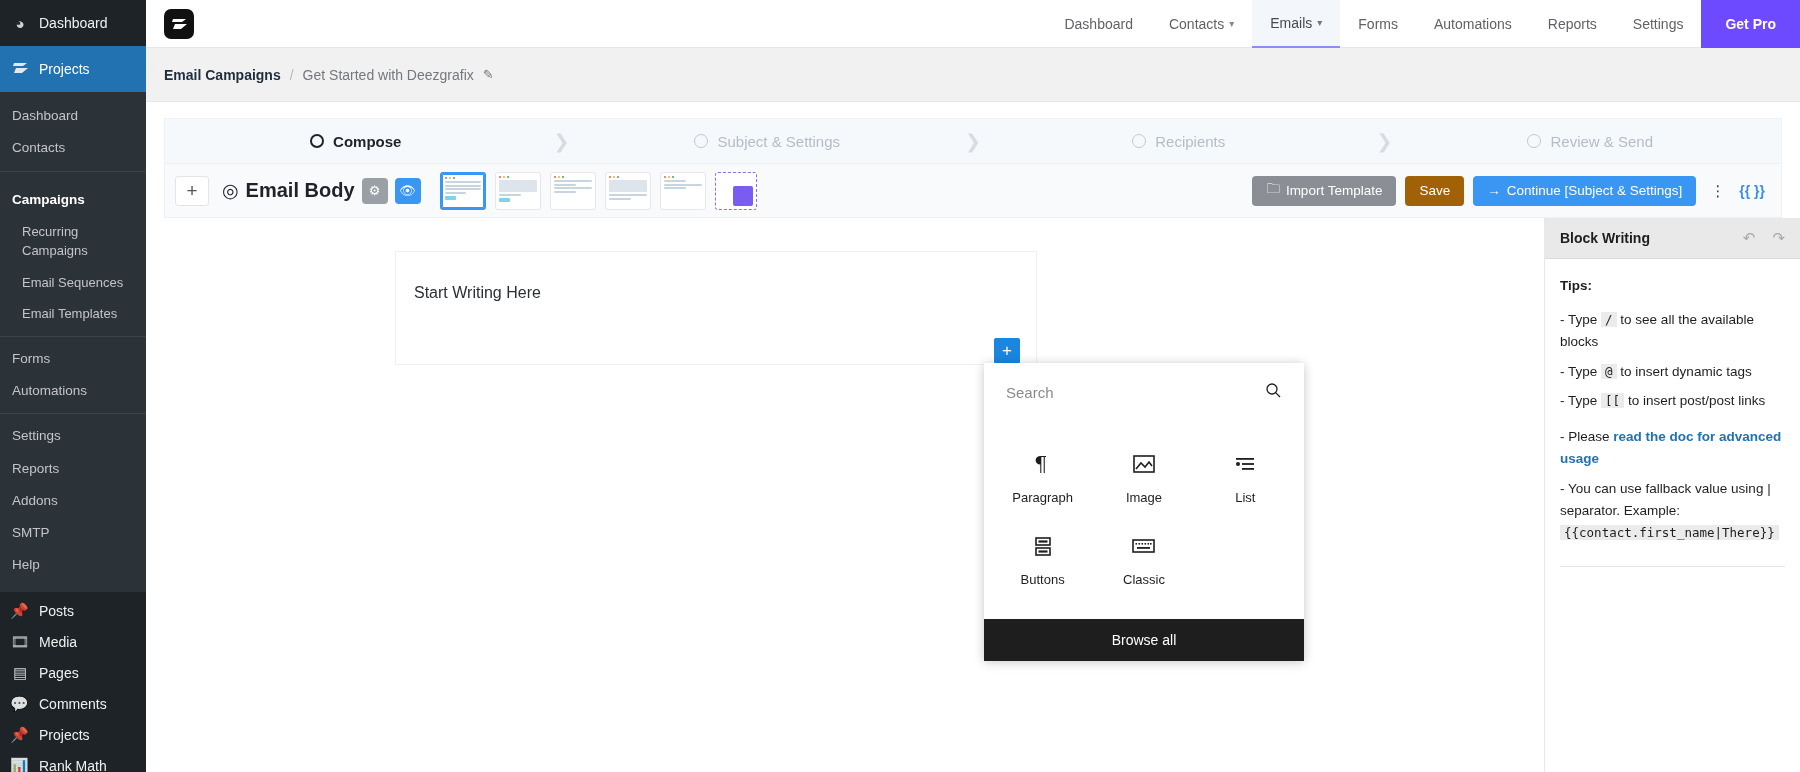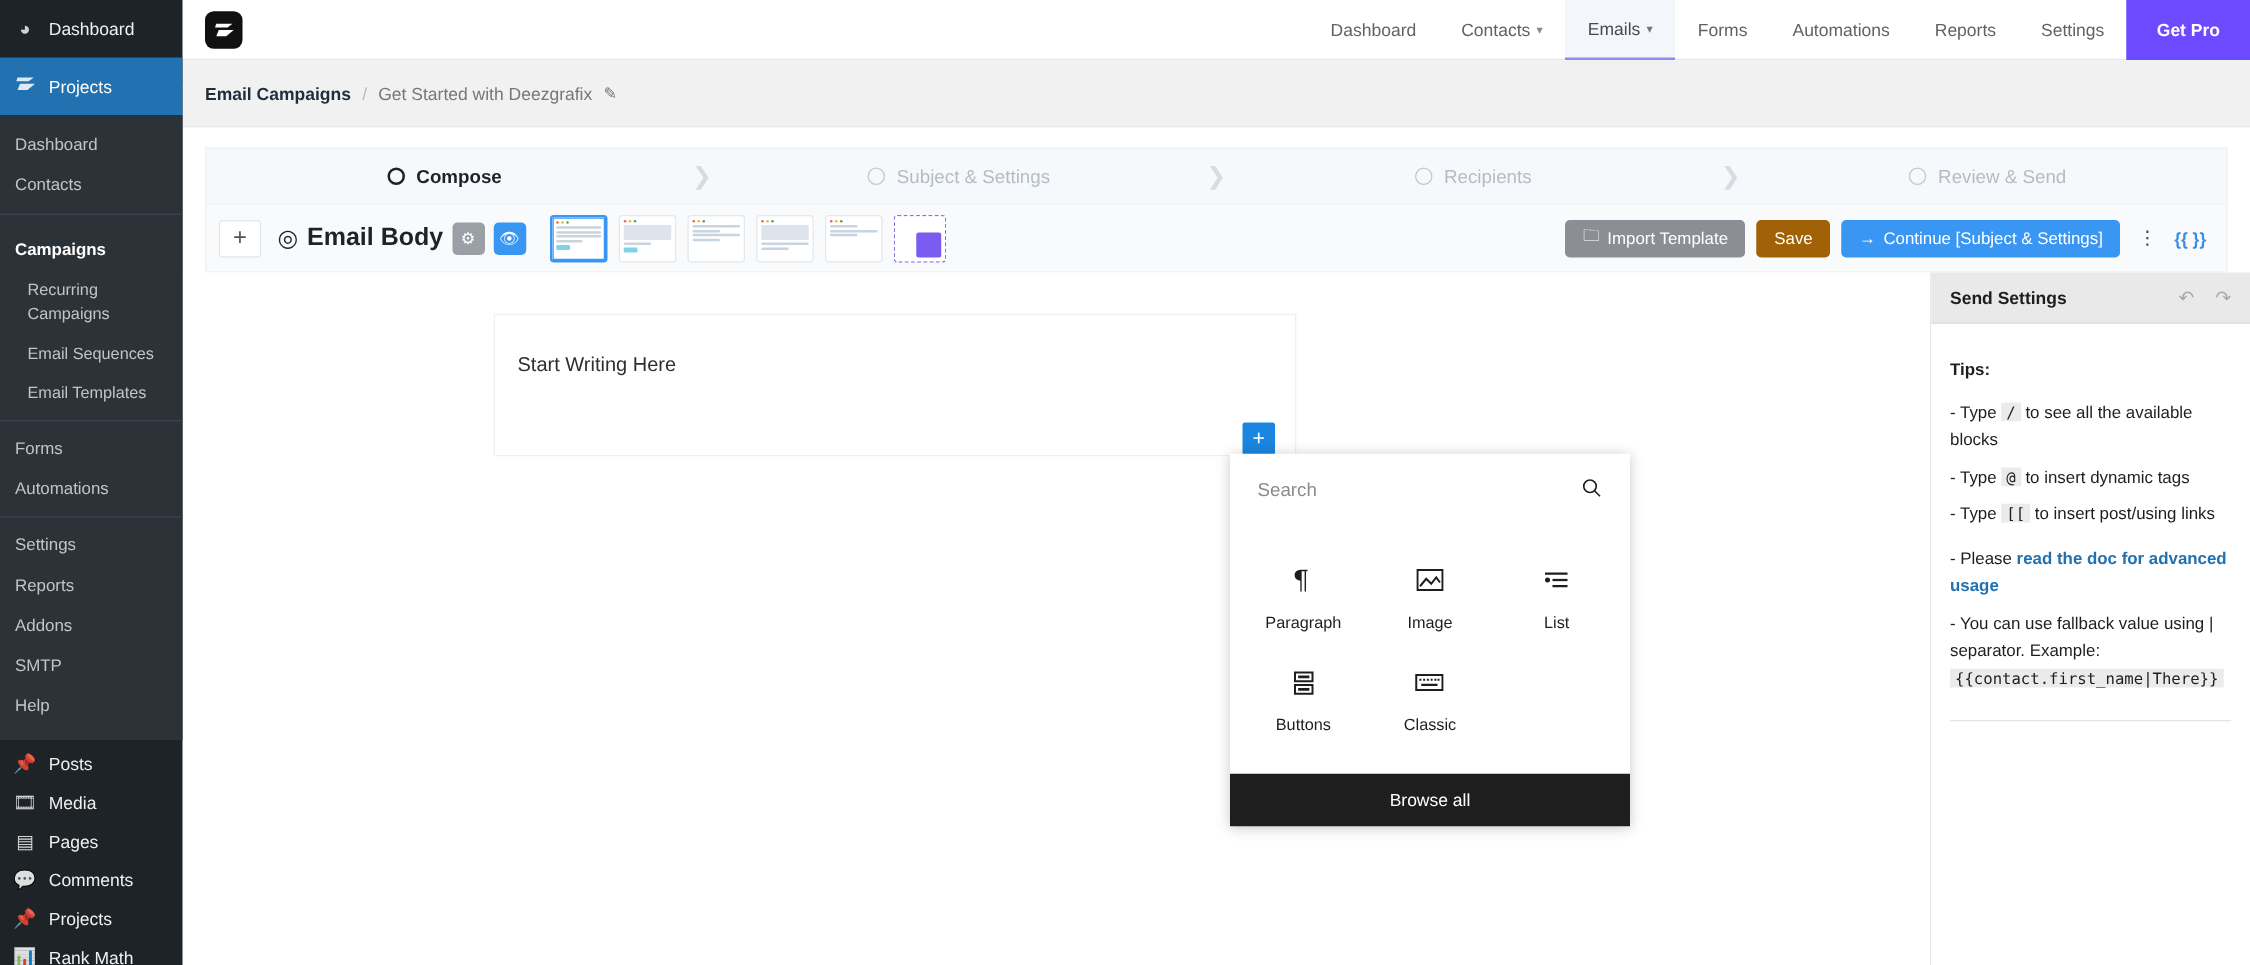--- a/index.html
+++ b/index.html
@@ -196,21 +196,21 @@
   
   .settings {
     width: 255px; flex: 0 0 255px; background: #fff; position: relative;
   }
   .settings-head {
     height: 41px; background: #e9e9e9; display: flex; align-items: center;
     padding: 0 15px; border-bottom: 1px solid #dcdcdc;
   }
   .settings-head .t { font-size: 14px; font-weight: bold; color: #1e1e1e; }
   .settings-head .acts { margin-left: auto; display: flex; gap: 17px; color: #a7a7a7; font-size: 15px; }
-  .settings-body { padding: 26px 15px 0 15px; font-size: 13.5px; color: #1e1e1e; line-height: 1.62; }
+  .settings-body { padding: 16px 15px 0 15px; font-size: 13.5px; color: #1e1e1e; line-height: 1.62; }
   .tips-title { font-weight: bold; margin-bottom: 12px; }
   .tips-line { margin-bottom: 8px; }
   code.k {
     background: #ebebeb; padding: 0 4px; font-family: "DejaVu Sans Mono", monospace;
     font-size: 12.5px;
   }
   .tips-line a { color: #2271b1; font-weight: bold; text-decoration: none; }
   .settings-sep { border-top: 1px solid #e4e4e4; margin-top: 22px; }
 </style>
 </head>
@@ -510,42 +510,42 @@
                 <span>Classic</span>
               </div>
             </div>
 
             <div class="pop-browse">Browse all</div>
           </div>
         </div>
 
         <div class="settings">
           <div class="settings-head">
-            <span class="t">Send Settings</span>
+            <span class="t">Block Writing</span>
             <span class="acts">
               <span>↶</span>
               <span>↷</span>
             </span>
           </div>
           <div class="settings-body">
             <div class="tips-title">Tips:</div>
             <div class="tips-line">
               <span>- Type</span>
               <code class="k">/</code>
               <span>to see all the available blocks</span>
             </div>
             <div class="tips-line">
               <span>- Type</span>
               <code class="k">@</code>
               <span>to insert dynamic tags</span>
             </div>
             <div class="tips-line">
               <span>- Type</span>
               <code class="k">[[</code>
-              <span>to insert post/using links</span>
+              <span>to insert post/post links</span>
             </div>
             <div class="tips-line" style="margin-top:14px">
               <span>- Please</span>
               <a href="#">read the doc for advanced usage</a>
             </div>
             <div class="tips-line">
               <span>- You can use fallback value using | separator. Example:</span>
               <code class="k">{{contact.first_name|There}}</code>
             </div>
             <div class="settings-sep"></div>

